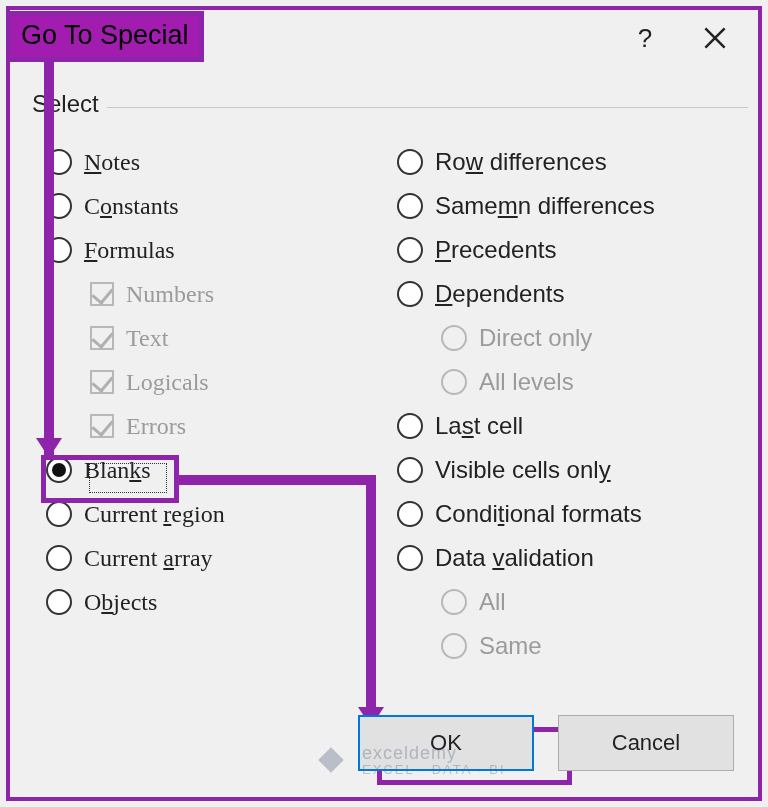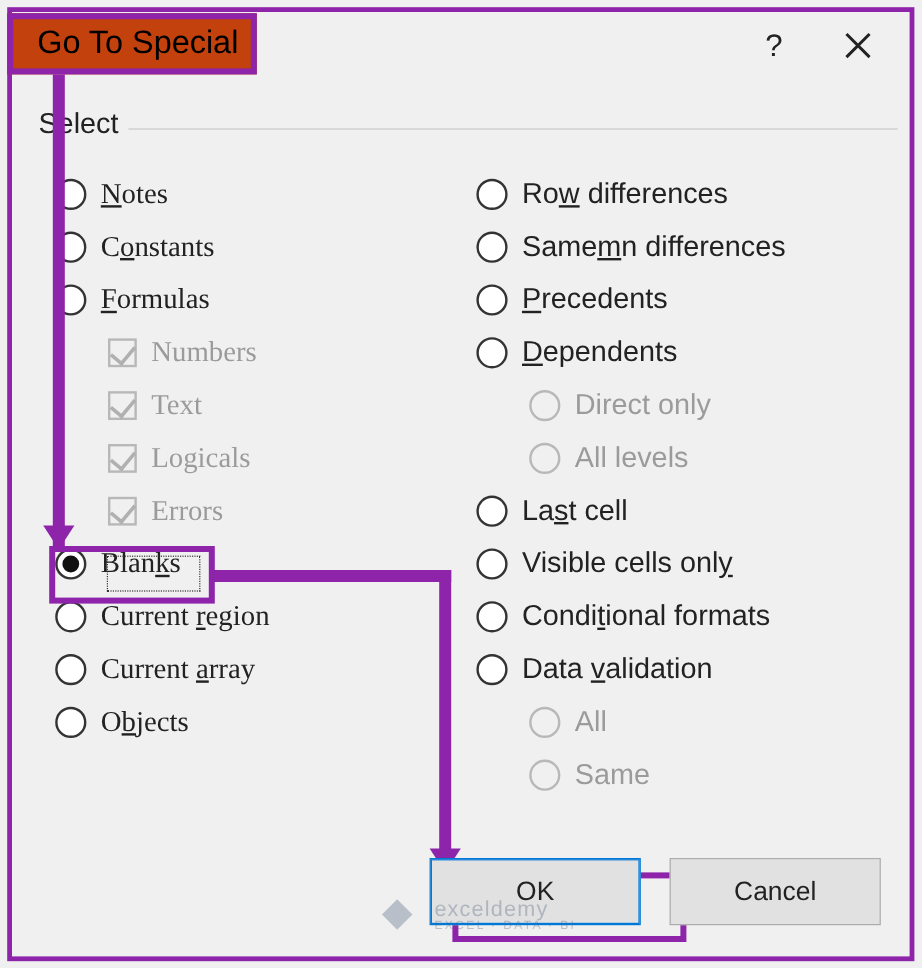--- a/index.html
+++ b/index.html
@@ -23,25 +23,25 @@
     border: 4px solid #8e24aa;
   }
   .titlebar {
     display: flex;
     align-items: center;
     height: 56px;
     padding: 0 8px 0 0;
   }
   .title-box {
     border: 5px solid #8e24aa;
-    padding: 4px 10px 6px 20px;
+    padding: 4px 10px 6px 10px;
     margin-left: -4px;
     margin-top: -4px;
     font-size: 27px;
-    background: #c2410c;
+    background: #a21caf;
   }
   .spacer { flex: 1; }
   .title-btn {
     width: 70px;
     height: 48px;
     display: flex;
     align-items: center;
     justify-content: center;
     font-size: 26px;
     color: #222;
@@ -224,21 +224,21 @@
     left: 312px;
     bottom: 20px;
     color: rgba(80,100,130,0.35);
     font-size: 18px;
     letter-spacing: 1px;
     display: flex;
     align-items: center;
     gap: 22px;
   }
   .watermark .sub {
-    font-size: 10px;
+    font-size: 13px;
     letter-spacing: 2px;
     display: block;
     margin-top: -2px;
   }
   .wm-icon {
     width: 18px; height: 18px;
     transform: rotate(45deg);
     background: rgba(80,100,130,0.35);
   }
 </style>

